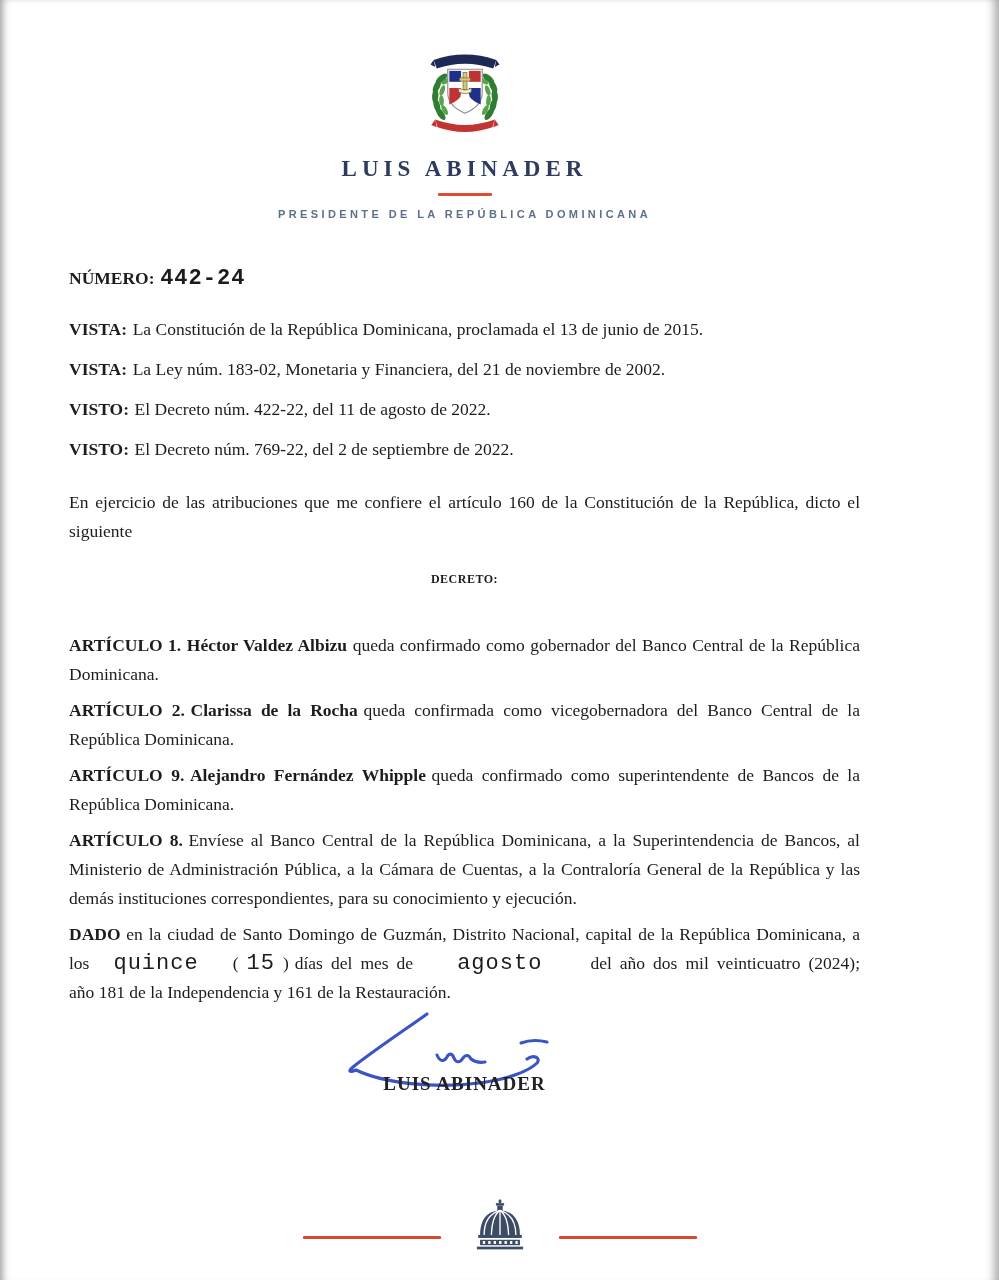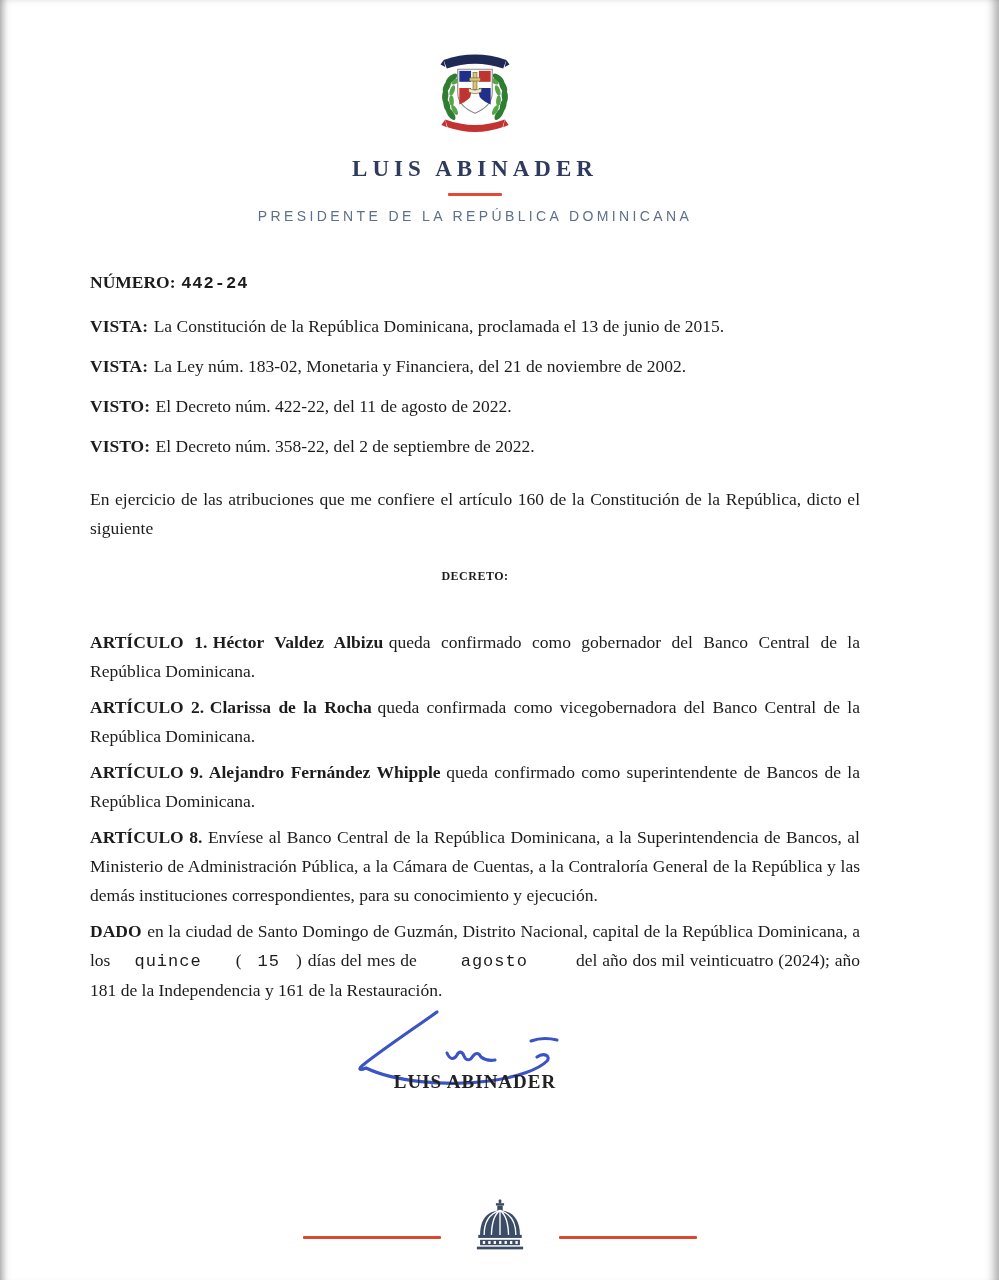--- a/index.html
+++ b/index.html
@@ -11,70 +11,70 @@
     width: 999px; height: 1280px;
     margin: 0 auto;
     background: #ffffff;
     overflow: hidden;
     box-shadow: inset 10px 0 7px -7px rgba(90,90,90,.55),
                 inset -13px 0 9px -8px rgba(110,110,110,.55),
                 inset 0 6px 6px -6px rgba(150,150,150,.25);
     color: #1c1c1e;
   }
 
-  .content { padding: 0 139px 0 90px; }
+  .content { padding: 0 139px 0 69px; }
 
   
   .hdr { text-align: center; }
   .coat { display: block; margin: 42px auto 12px; }
   .hdr-name {
     font-size: 23px; font-weight: 600; letter-spacing: 5px;
     color: #2e3b5e; line-height: 30px;
   }
   .hdr-rule {
     width: 54px; height: 3px; background: #e04b31;
     margin: 9px auto 12px; border-radius: 1px;
   }
   .hdr-sub {
     font-family: "Liberation Sans", sans-serif;
-    font-size: 14px; letter-spacing: 3.4px;
-    color: #5e6f8a; font-weight: 400;
+    font-size: 11px; letter-spacing: 3.4px;
+    color: #5e6f8a; font-weight: 700;
   }
 
   
   p.doc { font-size: 17.5px; line-height: 29px; }
   .just { text-align: justify; }
   strong.lbl { margin-right: .32em; }
   strong.person { margin-right: .32em; }
   strong.person:empty { display: none; margin: 0; }
 
   .numero { margin-top: 44px; font-size: 19px; font-weight: 700; }
   .numero .mono { font-weight: 600; }
 
   .mono {
     font-family: "Liberation Mono", monospace;
-    font-size: 17px; letter-spacing: 1px;
-  }
-
-  .vistas { margin-top: 14px; }
+    font-size: 22px; letter-spacing: 1px;
+  }
+
+  .vistas { margin-top: 22px; }
   .vistas p { margin-bottom: 11px; }
 
   .intro { margin-top: 24px; }
 
   .decreto {
     margin-top: 26px; text-align: center;
     font-size: 12px; font-weight: 700; letter-spacing: .5px;
   }
 
   .articles { margin-top: 44px; }
   .articles p { margin-bottom: 7px; }
 
   .dado { margin-top: 3px; }
   .fill-word  { margin: 0 34px 0 24px; }
-  .fill-num   { margin: 0 16px; }
+  .fill-num   { margin: 0 8px; }
   .fill-month { margin: 0 48px 0 44px; }
   .paren-close { margin-right: 6px; }
 
   
   .sig-block { text-align: center; margin-top: 2px; }
   .sig-svg { display: block; margin: 0 auto -14px; }
   .sig-name { font-size: 19px; font-weight: 700; letter-spacing: 1px; color: #222; }
 
   
   .footer {
@@ -151,21 +151,21 @@
       <p class="doc">
         <strong class="lbl">VISTA:</strong><span>La Constitución de la República Dominicana, proclamada el 13 de junio de 2015.</span>
       </p>
       <p class="doc">
         <strong class="lbl">VISTA:</strong><span>La Ley núm. 183-02, Monetaria y Financiera, del 21 de noviembre de 2002.</span>
       </p>
       <p class="doc">
         <strong class="lbl">VISTO:</strong><span>El Decreto núm. 422-22, del 11 de agosto de 2022.</span>
       </p>
       <p class="doc">
-        <strong class="lbl">VISTO:</strong><span>El Decreto núm. 358-22, del 2 de septiembre de 2022.</span>
+        <strong class="lbl">VISTO:</strong><span>El Decreto núm. 769-22, del 2 de septiembre de 2022.</span>
       </p>
     </div>
 
     <p class="doc just intro">En ejercicio de las atribuciones que me confiere el artículo 160 de la Constitución de la República, dicto el siguiente</p>
 
     <p class="decreto">DECRETO:</p>
 
     <div class="articles">
       <p class="doc just">
         <strong class="lbl">ARTÍCULO 1.</strong><strong class="person">Héctor Valdez Albizu</strong><span>queda confirmado como gobernador del Banco Central de la República Dominicana.</span>

